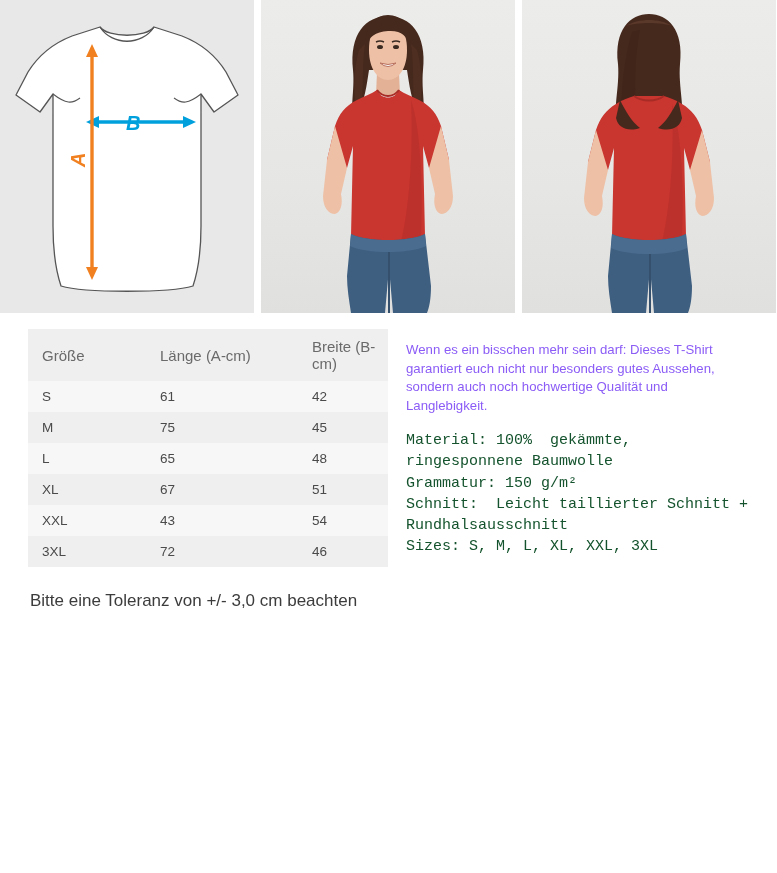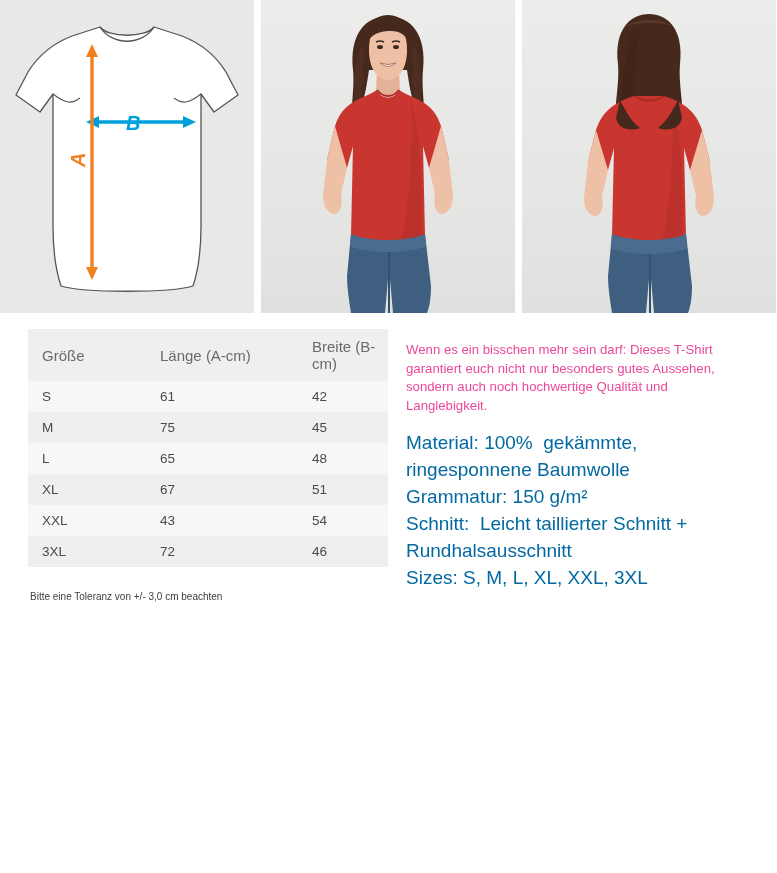--- a/index.html
+++ b/index.html
@@ -68,37 +68,38 @@
     color: #4a4a4a;
     font-size: 13.5px;
   }
   table.size-table tr.odd td { background: #efefef; }
   table.size-table tr.even td { background: #f7f7f7; }
   table.size-table th:nth-child(1), table.size-table td:nth-child(1) { width: 104px; }
   table.size-table th:nth-child(2), table.size-table td:nth-child(2) { width: 138px; }
 
   .tolerance {
     margin-top: 24px;
-    font-size: 10px;
+    font-size: 17px;
     color: #3c3c3c;
     padding-left: 2px;
   }
 
   .info-para {
     font-size: 13.2px;
     line-height: 1.42;
-    color: #ec4899;
+    color: #8b5cf6;
     margin: 0 0 14px 0;
     max-width: 350px;
   }
   .spec-line {
-    font-size: 19px;
+    font-size: 15px;
     line-height: 1.42;
-    color: #0369a1;
+    color: #14532d;
     white-space: pre-wrap;
+    font-family: Liberation Mono, monospace;
   }
 </style>
 </head>
 <body>
 
 <div class="image-strip">
 
   <div class="panel">
     <svg class="tee-svg" width="254" height="313" viewBox="0 0 254 313">
 

